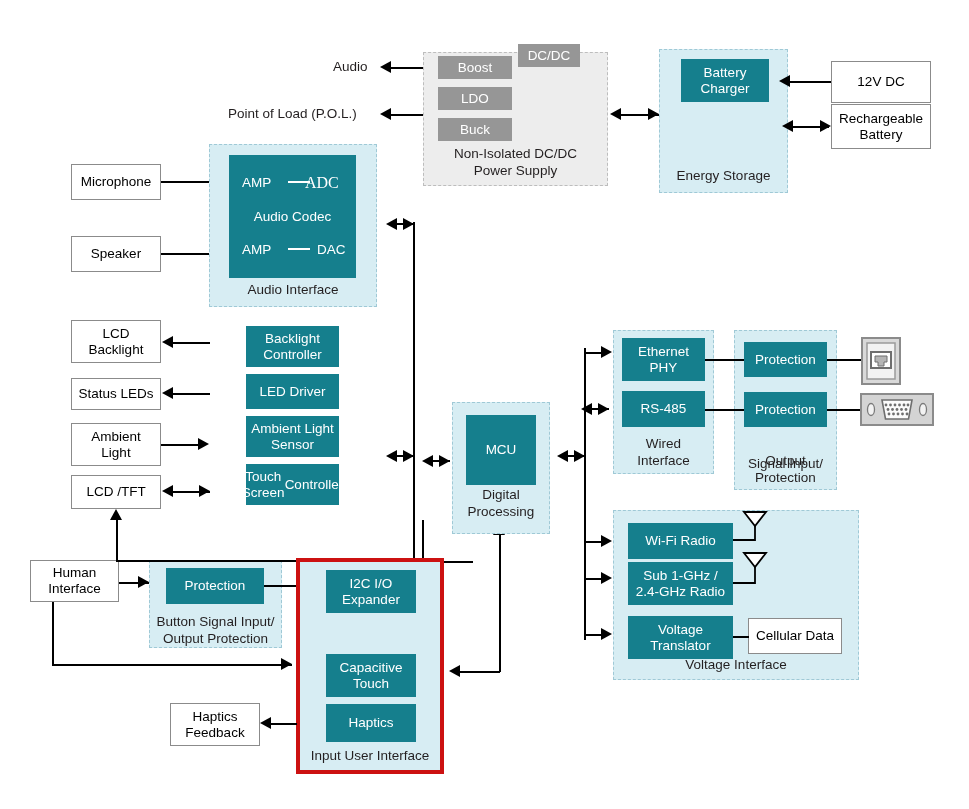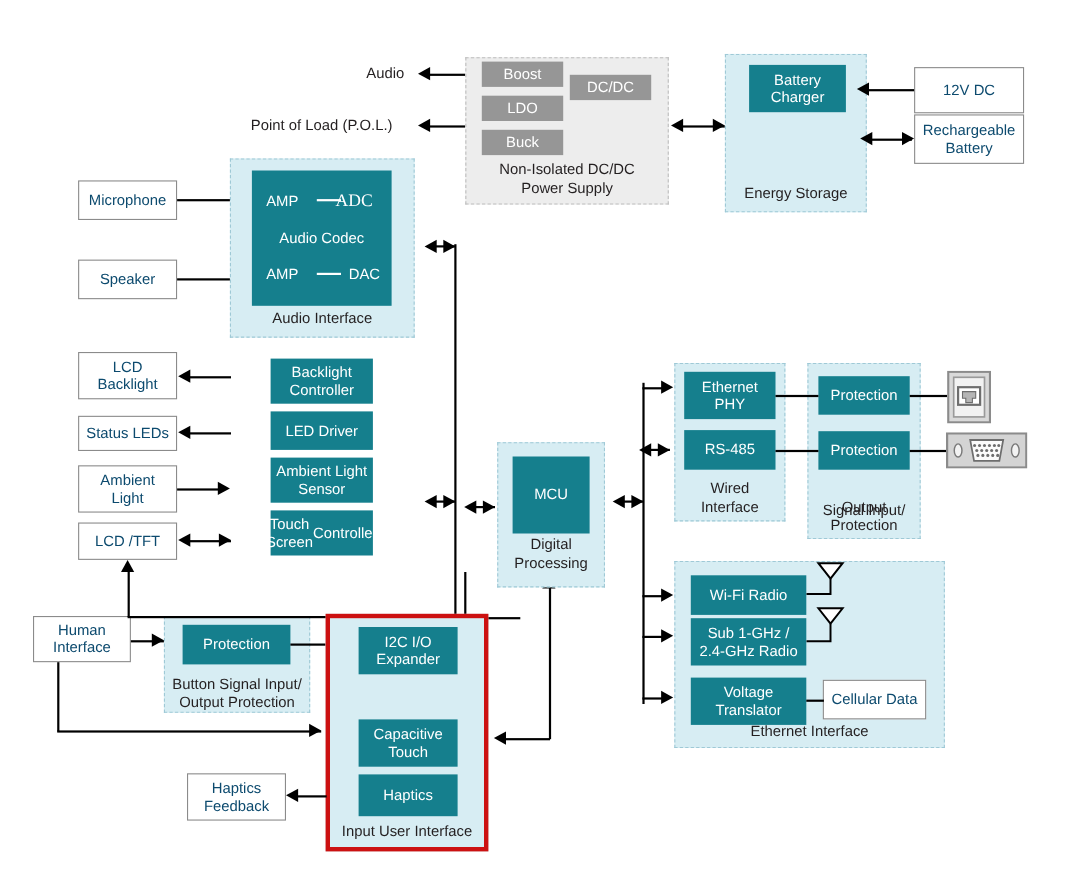--- a/index.html
+++ b/index.html
@@ -56,21 +56,21 @@
     text-align:center;
     font-size:13.5px;
     line-height:16px;
     box-sizing:border-box;
   }
   
   .wbox{
     position:absolute;
     background:#ffffff;
     border:1px solid #8b8b8b;
-    color:#0c4a6e;
+    color:#000000;
     display:flex;
     align-items:center;
     justify-content:center;
     text-align:center;
     font-size:13.5px;
     line-height:16px;
     box-sizing:border-box;
   }
   
   .tlabel{
@@ -112,21 +112,21 @@
   <div class="arr arr-l" style="left:380px;top:61px;"></div>
 
   <div class="hline" style="left:390px;top:114px;width:33px;"></div>
   <div class="arr arr-l" style="left:380px;top:108px;"></div>
 
   <div class="group gray" style="left:423px;top:52px;width:185px;height:134px;">
     <div class="group-label" style="top:93px;">Non-Isolated DC/DC</div>
     <div class="group-label" style="top:110px;">Power Supply</div>
   </div>
   <div class="gray-blk" style="left:438px;top:56px;width:74px;height:23px;">Boost</div>
-  <div class="gray-blk" style="left:518px;top:68px;width:74px;height:23px;">DC/DC</div>
+  <div class="gray-blk" style="left:518px;top:44px;width:62px;height:23px;">DC/DC</div>
   <div class="gray-blk" style="left:438px;top:87px;width:74px;height:23px;">LDO</div>
   <div class="gray-blk" style="left:438px;top:118px;width:74px;height:23px;">Buck</div>
 
   <div class="hline" style="left:619px;top:114px;width:40px;"></div>
   <div class="arr arr-l" style="left:610px;top:108px;"></div>
   <div class="arr arr-r" style="left:648px;top:108px;"></div>
 
   <div class="group" style="left:659px;top:49px;width:129px;height:144px;">
     <div class="group-label" style="top:118px;">Energy Storage</div>
   </div>
@@ -351,21 +351,21 @@
         <circle cx="29" cy="21" r="1.4"></circle>
           <circle cx="33.5" cy="21" r="1.4"></circle>
           <circle cx="38" cy="21" r="1.4"></circle>
           <circle cx="42.5" cy="21" r="1.4"></circle>
           <circle cx="47" cy="21" r="1.4"></circle>
       </g>
     </svg>
   </div>
 
   <div class="group" style="left:613px;top:510px;width:246px;height:170px;">
-    <div class="group-label" style="top:146px;">Ethernet Interface</div>
+    <div class="group-label" style="top:146px;">Voltage Interface</div>
   </div>
   <div class="teal" style="left:628px;top:523px;width:105px;height:36px;">Wi-Fi Radio</div>
   <div class="teal" style="left:628px;top:562px;width:105px;height:43px;flex-direction:column;">
     <span>Sub 1-GHz /</span>
     <span>2.4-GHz Radio</span>
   </div>
   <div class="teal" style="left:628px;top:616px;width:105px;height:43px;flex-direction:column;">
     <span>Voltage</span>
     <span>Translator</span>
   </div>

